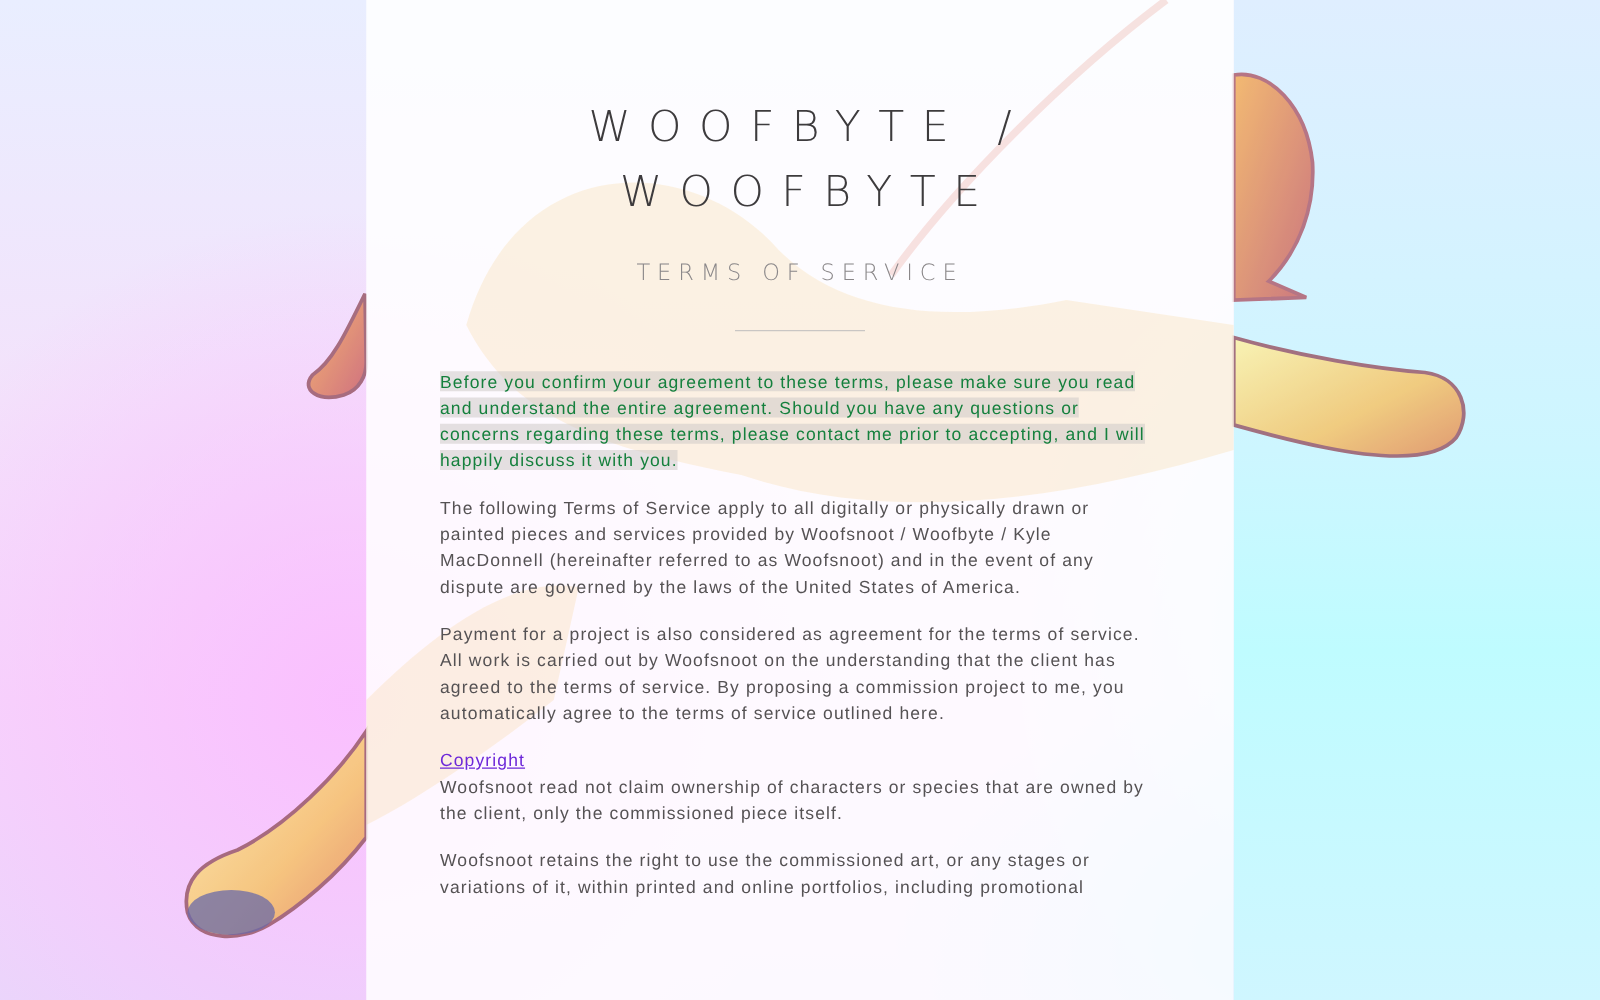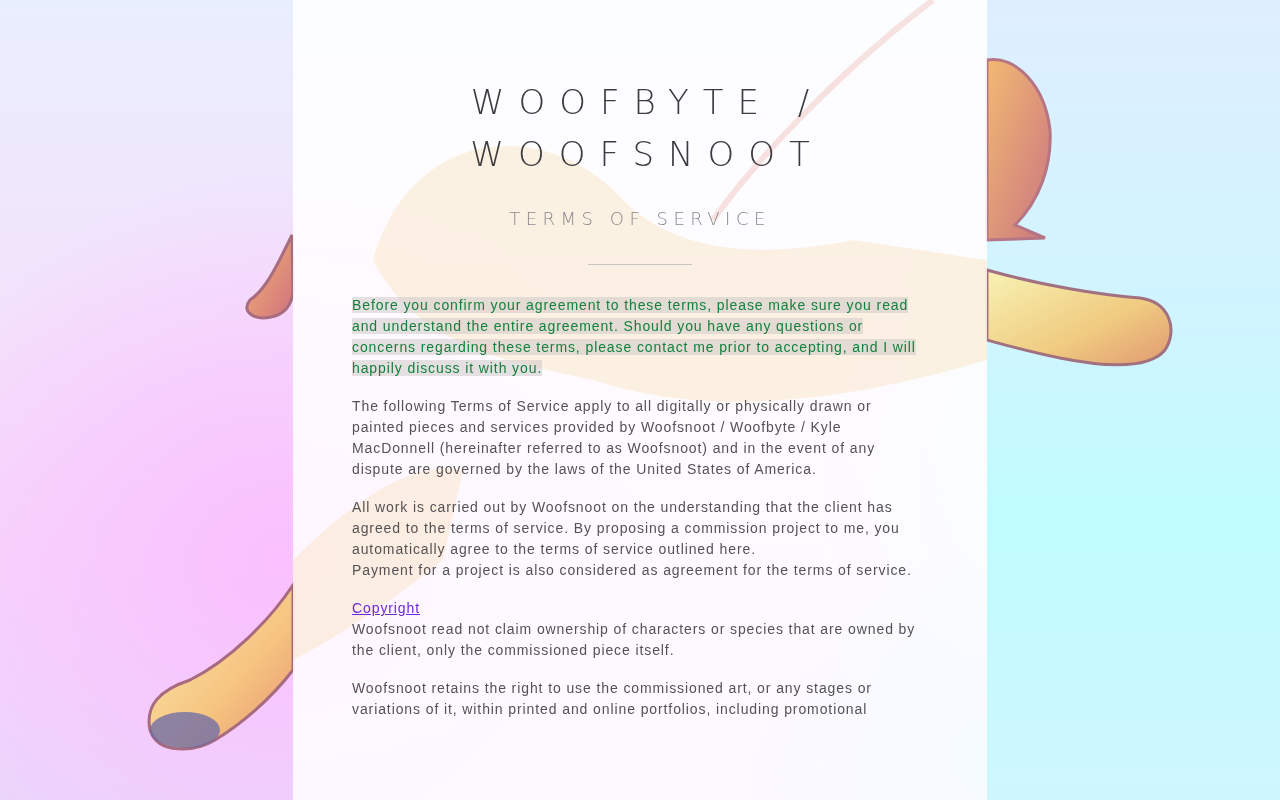--- a/index.html
+++ b/index.html
@@ -124,39 +124,39 @@
 <main class="panel">
 
   <svg style="position:absolute;left:0;top:0;z-index:-1;opacity:0.18" width="694" height="800" viewBox="0 0 694 800">
     <path d="M80 260 C120 120 260 120 330 200 C380 250 460 260 560 240 L694 260 L694 360 C560 400 420 420 300 380 C200 360 120 340 80 260 Z" fill="#f6c46a"></path>
     <path d="M0 560 C60 500 120 460 170 470 L150 560 C100 600 40 640 0 660 Z" fill="#f6c46a"></path>
     <path d="M640 0 C560 60 470 150 420 220" stroke="#e06a5a" stroke-width="6" fill="none"></path>
   </svg>
 
   <h1 class="title">
     <span>WOOFBYTE /</span>
-    <span>WOOFSNOOT</span>
+    <span>WOOFBYTE</span>
   </h1>
 
   <h2 class="subtitle">
     <span>TERMS OF SERVICE</span>
   </h2>
 
   <div class="divider"></div>
 
   <section class="body-text">
     <p class="intro">
       <span>Before you confirm your agreement to these terms, please make sure you read and understand the entire agreement. Should you have any questions or concerns regarding these terms, please contact me prior to accepting, and I will happily discuss it with you.</span>
     </p>
 
     <p>The following Terms of Service apply to all digitally or physically drawn or painted pieces and services provided by Woofsnoot / Woofbyte / Kyle MacDonnell (hereinafter referred to as Woofsnoot) and in the event of any dispute are governed by the laws of the United States of America.</p>
 
     <p>
+      <span class="line">Payment for a project is also considered as agreement for the terms of service.</span>
       <span class="line">All work is carried out by Woofsnoot on the understanding that the client has agreed to the terms of service. By proposing a commission project to me, you automatically agree to the terms of service outlined here.</span>
-      <span class="line">Payment for a project is also considered as agreement for the terms of service.</span>
     </p>
 
     <p>
       <span class="section-heading">Copyright</span>
       <span class="line">Woofsnoot read not claim ownership of characters or species that are owned by the client, only the commissioned piece itself.</span>
     </p>
 
     <p>Woofsnoot retains the right to use the commissioned art, or any stages or variations of it, within printed and online portfolios, including promotional</p>
   </section>
 </main>

